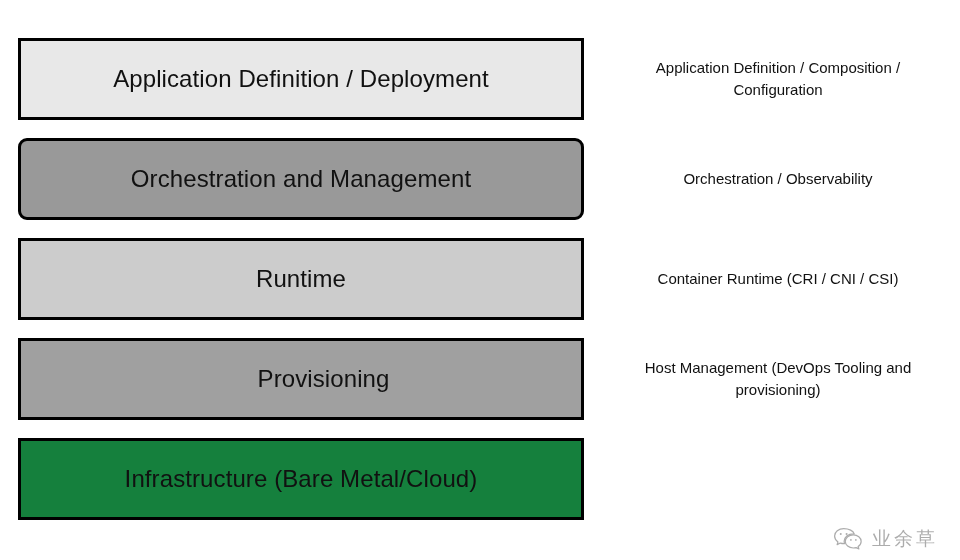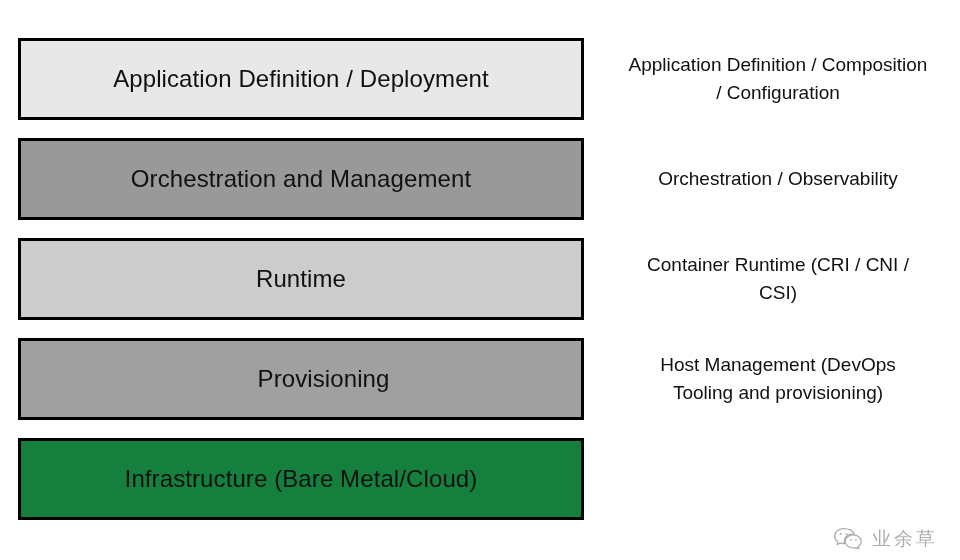--- a/index.html
+++ b/index.html
@@ -57,21 +57,21 @@
     flex: 1;
     display: flex;
     align-items: center;
     justify-content: center;
     padding-left: 24px;
     padding-right: 12px;
     box-sizing: border-box;
   }
 
   .layer-desc-text {
-    font-size: 19px;
+    font-size: 15px;
     line-height: 1.45;
     color: #111111;
     text-align: center;
     max-width: 300px;
   }
 
   #watermark {
     position: absolute;
     right: 22px;
     bottom: 8px;
@@ -101,21 +101,21 @@
 <div id="stack-diagram">
     <div class="layer-row" style="top: 38px; height: 82px;">
       <div class="layer-box" style="background: rgb(232, 232, 232); border-color: rgb(0, 0, 0);">
         <span class="layer-box-label">Application Definition / Deployment</span>
       </div>
       <div class="layer-desc">
         <span class="layer-desc-text">Application Definition / Composition / Configuration</span>
       </div>
     </div>
     <div class="layer-row" style="top: 138px; height: 82px;">
-      <div class="layer-box" style="background: rgb(153, 153, 153); border-color: rgb(0, 0, 0);">
+      <div class="layer-box" style="background: rgb(153, 153, 153); border-color: rgb(0, 0, 0); border-radius: 9px;">
         <span class="layer-box-label">Orchestration and Management</span>
       </div>
       <div class="layer-desc">
         <span class="layer-desc-text">Orchestration / Observability</span>
       </div>
     </div>
     <div class="layer-row" style="top: 238px; height: 82px;">
       <div class="layer-box" style="background: rgb(204, 204, 204); border-color: rgb(0, 0, 0);">
         <span class="layer-box-label">Runtime</span>
       </div>

